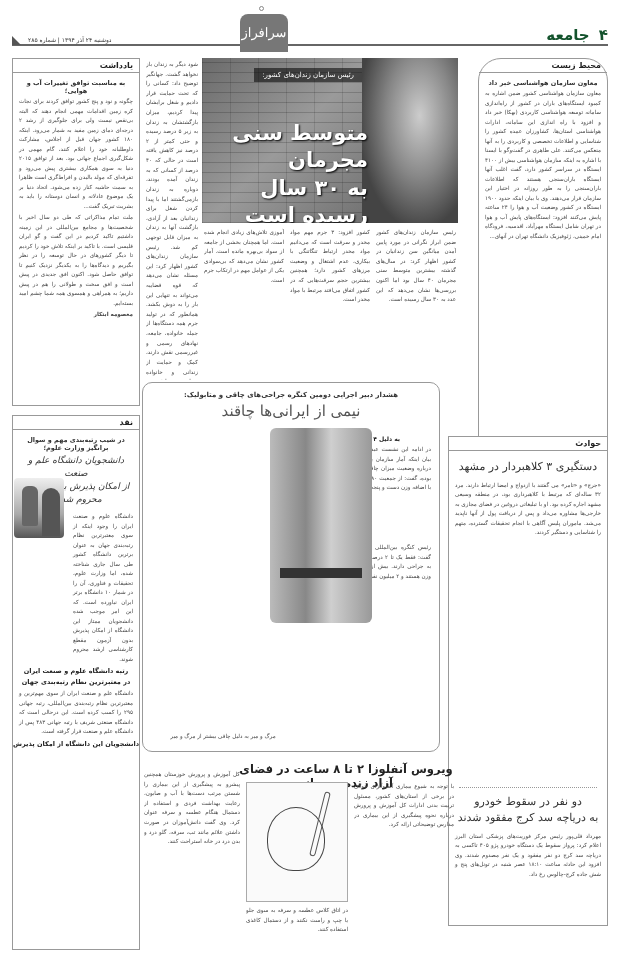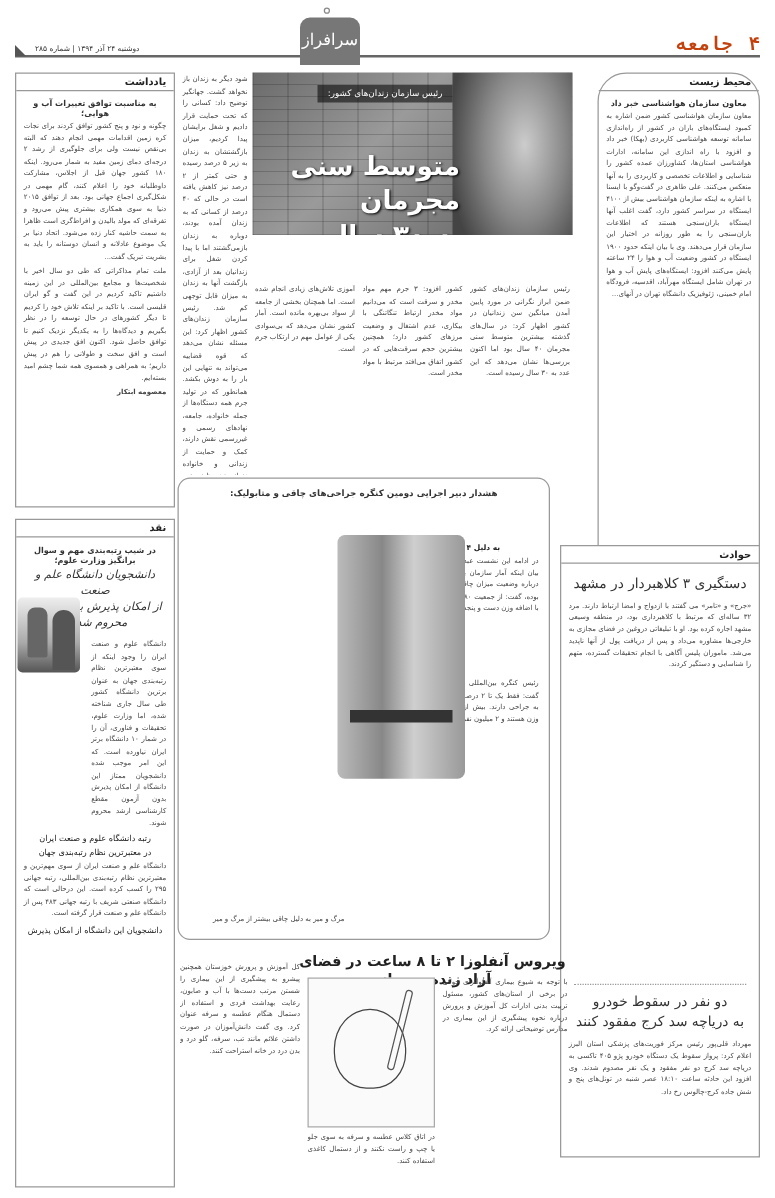--- a/index.html
+++ b/index.html
@@ -4,39 +4,39 @@
 <style>
   * { box-sizing: border-box; margin: 0; padding: 0; }
   html, body { width: 620px; height: 958px; background: #fff; overflow: hidden; }
   body { font-family: "DejaVu Sans", sans-serif; color: #222; direction: rtl; position: relative; }
 
   
   .masthead { position: absolute; left: 0; top: 0; width: 620px; height: 52px; }
   .mast-line { position: absolute; left: 12px; right: 12px; top: 44px; height: 2px; background: #666; }
   .logo { position: absolute; left: 240px; top: 14px; width: 48px; height: 38px; background: #777; border-radius: 8px 8px 0 0; color: #fff; font-size: 13px; text-align: center; line-height: 38px; font-family: "DejaVu Serif", serif; }
   .logo-dot { position: absolute; left: 259px; top: 6px; width: 5px; height: 5px; border: 1px solid #888; border-radius: 50%; }
-  .section-title { position: absolute; right: 12px; top: 26px; font-size: 15px; font-weight: bold; color: #c2410c; font-family: Liberation Mono, monospace; }
+  .section-title { position: absolute; right: 12px; top: 26px; font-size: 15px; font-weight: bold; color: #14532d; }
   .section-title .num { margin-left: 4px; }
   .dateline { position: absolute; left: 12px; top: 36px; height: 9px; font-size: 6px; color: #333; padding-left: 16px; }
   .dateline::before { content: ""; position: absolute; left: 0; top: 0; width: 0; height: 0; border-bottom: 9px solid #555; border-right: 9px solid transparent; }
 
   .col-box { position: absolute; border: 1px solid #999; background: #fff; }
-  .col-head { height: 14px; display: flex; flex-direction: row; align-items: center; border-bottom: 1px solid #999; }
+  .col-head { height: 14px; display: flex; flex-direction: column; align-items: flex-start; border-bottom: 1px solid #999; }
   .col-head .label { flex: 1; font-size: 8px; font-weight: bold; padding: 2px 6px; }
   .col-head .bars { display: flex; }
   .col-head .bars span { width: 12px; }
 
   .kicker { font-size: 6.5px; text-align: center; margin: 6px 4px 2px; font-weight: bold; color: #333; }
   .headline { font-family: "DejaVu Serif", serif; font-size: 11px; text-align: center; line-height: 1.45; margin: 2px 6px 6px; color: #333; }
   .body-text { font-size: 5.6px; line-height: 1.7; text-align: justify; padding: 0 6px; color: #444; }
   .body-text p { margin-bottom: 2px; }
-  .subhead { font-size: 6.5px; font-weight: normal; text-align: center; margin: 3px 0; color: #222; }
+  .subhead { font-size: 6.5px; font-weight: bold; text-align: center; margin: 3px 0; color: #222; }
 
   
-  .hero { position: absolute; left: 202px; top: 58px; width: 256px; height: 130px; background: linear-gradient(135deg, #6a6a6a 0%, #9a9a9a 40%, #5a5a5a 100%); overflow: hidden; }
+  .hero { position: absolute; left: 202px; top: 58px; width: 256px; height: 165px; background: linear-gradient(135deg, #6a6a6a 0%, #9a9a9a 40%, #5a5a5a 100%); overflow: hidden; }
   .hero .bricks { position: absolute; inset: 0; background-image: repeating-linear-gradient(0deg, rgba(0,0,0,0.18) 0 1px, transparent 1px 10px), repeating-linear-gradient(90deg, rgba(0,0,0,0.12) 0 1px, transparent 1px 28px); }
   .hero .figure { position: absolute; right: 0; top: 0; width: 96px; height: 165px; background: radial-gradient(ellipse at 60% 35%, #ccc 0%, #888 40%, #444 75%); }
   .hero .kicker-bar { position: absolute; right: 96px; top: 10px; background: rgba(0,0,0,0.55); color: #fff; font-size: 7px; padding: 3px 8px; }
   .hero .title { position: absolute; right: 90px; top: 62px; color: #fff; font-size: 21px; font-weight: bold; line-height: 1.3; text-shadow: 1px 1px 2px #000; text-align: right; }
 
   .text-col { position: absolute; font-size: 5.6px; line-height: 1.72; text-align: justify; color: #444; }
 
   .box2 { position: absolute; left: 142px; top: 382px; width: 298px; height: 370px; border: 1px solid #999; border-radius: 10px; }
   .box2 .kicker { font-size: 7px; margin-top: 8px; }
   .box2 .headline { font-size: 15px; color: #555; }
@@ -140,20 +140,21 @@
   <div class="body-text">دانشگاه علم و صنعت ایران از سوی مهم‌ترین و معتبرترین نظام رتبه‌بندی بین‌المللی، رتبه جهانی ۲۹۵ را کسب کرده است. این درحالی است که دانشگاه صنعتی شریف با رتبه جهانی ۴۸۳ پس از دانشگاه علم و صنعت قرار گرفته است.</div>
   <div class="subhead">دانشجویان این دانشگاه از امکان پذیرش</div>
 </div>
 <div class="uni-photo">
   <div class="statue"></div>
   <div class="arch"></div>
 </div>
 
 <div class="box2">
   <div class="kicker">هشدار دبیر اجرایی دومین کنگره جراحی‌های چاقی و متابولیک:</div>
+  <div class="headline">نیمی از ایرانی‌ها چاقند</div>
   <div style="position:absolute; right:8px; top:52px; width:130px; font-size:6px; font-weight:bold; text-align:center;">به دلیل ۴ سرطان شایع</div>
   <div class="text-col" style="right:8px; top:62px; width:130px; height:90px; overflow:hidden;">در ادامه این نشست عبدالرضا پازوکی رئیس کنگره با بیان اینکه آمار سازمان بهداشت جهانی در سال ۲۰۱۴ درباره وضعیت میزان چاقی در ایران بسیار نگران‌کننده بوده، گفت: از جمعیت ۸۰ میلیونی ایران، ۴۰ میلیون نفر با اضافه وزن دست و پنجه نرم می‌کنند.</div>
   <div class="text-col" style="right:8px; top:160px; width:130px; height:175px; overflow:hidden;">رئیس کنگره بین‌المللی جراحی‌های چاقی و متابولیک گفت: فقط یک تا ۲ درصد جامعه افرادی هستند که نیاز به جراحی دارند. بیش از ۴۰ درصد مردم دچار اضافه وزن هستند و ۲ میلیون نفر به دیابت نوع ۲ مبتلا هستند.</div>
   <div style="position:absolute; left:20px; bottom:12px; width:120px; font-size:5.6px; text-align:center; color:#444;">مرگ و میر به دلیل چاقی بیشتر از مرگ و میر</div>
 </div>
 <div class="belly"></div>
 <div class="text-col" style="left:446px; top:382px; width:14px; height:1px;"></div>
 
 <div class="col-box" style="right:12px; top:436px; width:160px; height:490px;">
   <div class="col-head">
@@ -164,21 +165,21 @@
         <span style="background:#999"></span>
         <span style="background:#777"></span>
         <span style="background:#222"></span>
     </div>
   </div>
   <div class="headline" style="margin-top:8px;">دستگیری ۳ کلاهبردار در مشهد</div>
   <div class="body-text" style="height:300px; overflow:hidden;">«جرج» و «تامر» می گفتند با ازدواج و امضا ارتباط دارند. مرد ۳۲ ساله‌ای که مرتبط با کلاهبرداری بود، در منطقه وسیعی مشهد اجاره کرده بود. او با تبلیغاتی دروغین در فضای مجازی به خارجی‌ها مشاوره می‌داد و پس از دریافت پول از آنها ناپدید می‌شد. ماموران پلیس آگاهی با انجام تحقیقات گسترده، متهم را شناسایی و دستگیر کردند.</div>
   <div style="border-top:1px dotted #999; margin:6px 10px;"></div>
   <div class="headline">
     <div>دو نفر در سقوط خودرو</div>
-    <div>به دریاچه سد کرج مفقود کنند</div>
+    <div>به دریاچه سد کرج مفقود شدند</div>
   </div>
   <div class="body-text">مهرداد قلی‌پور رئیس مرکز فوریت‌های پزشکی استان البرز اعلام کرد: پرواز سقوط یک دستگاه خودرو پژو ۴۰۵ تاکسی به دریاچه سد کرج دو نفر مفقود و یک نفر مصدوم شدند. وی افزود این حادثه ساعت ۱۸:۱۰ عصر شنبه در تونل‌های پنج و شش جاده کرج-چالوس رخ داد.</div>
 </div>
 
 <div class="text-col" style="left:444px; top:382px; width:0; height:0;"></div>
 
 <div class="virus-head">ویروس آنفلوزا ۲ تا ۸ ساعت در فضای آزاد زنده می‌ماند</div>
 <div class="cartoon">
   <div class="face"></div>
   <div class="thermo"></div>

